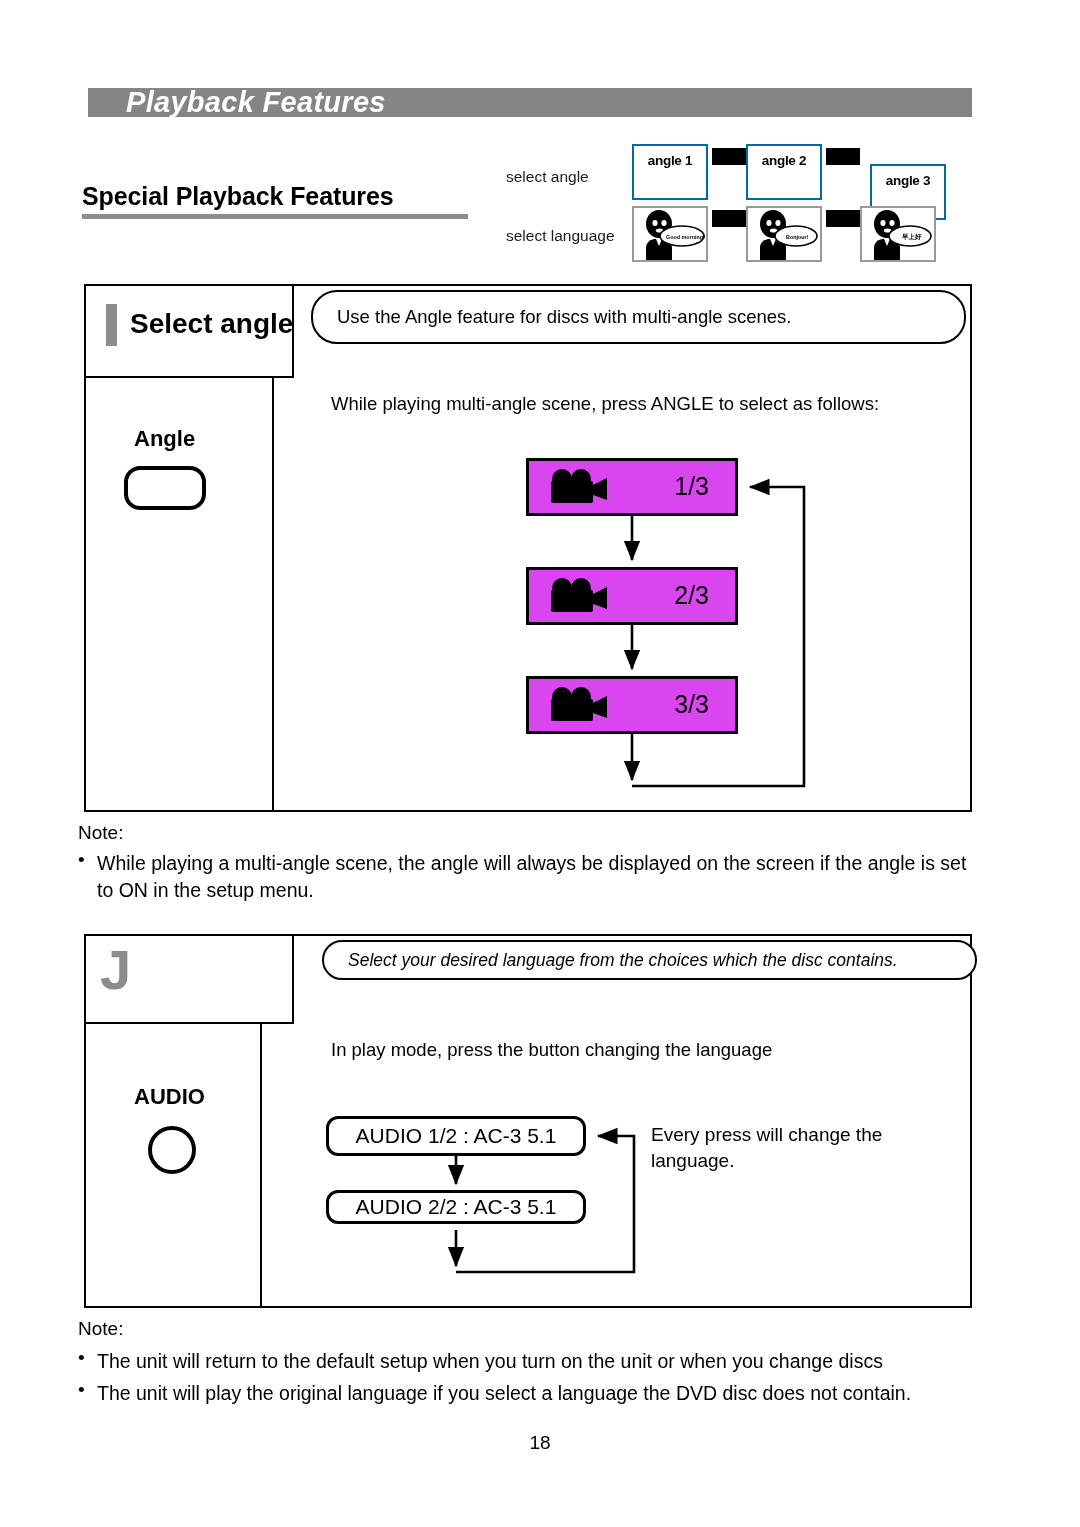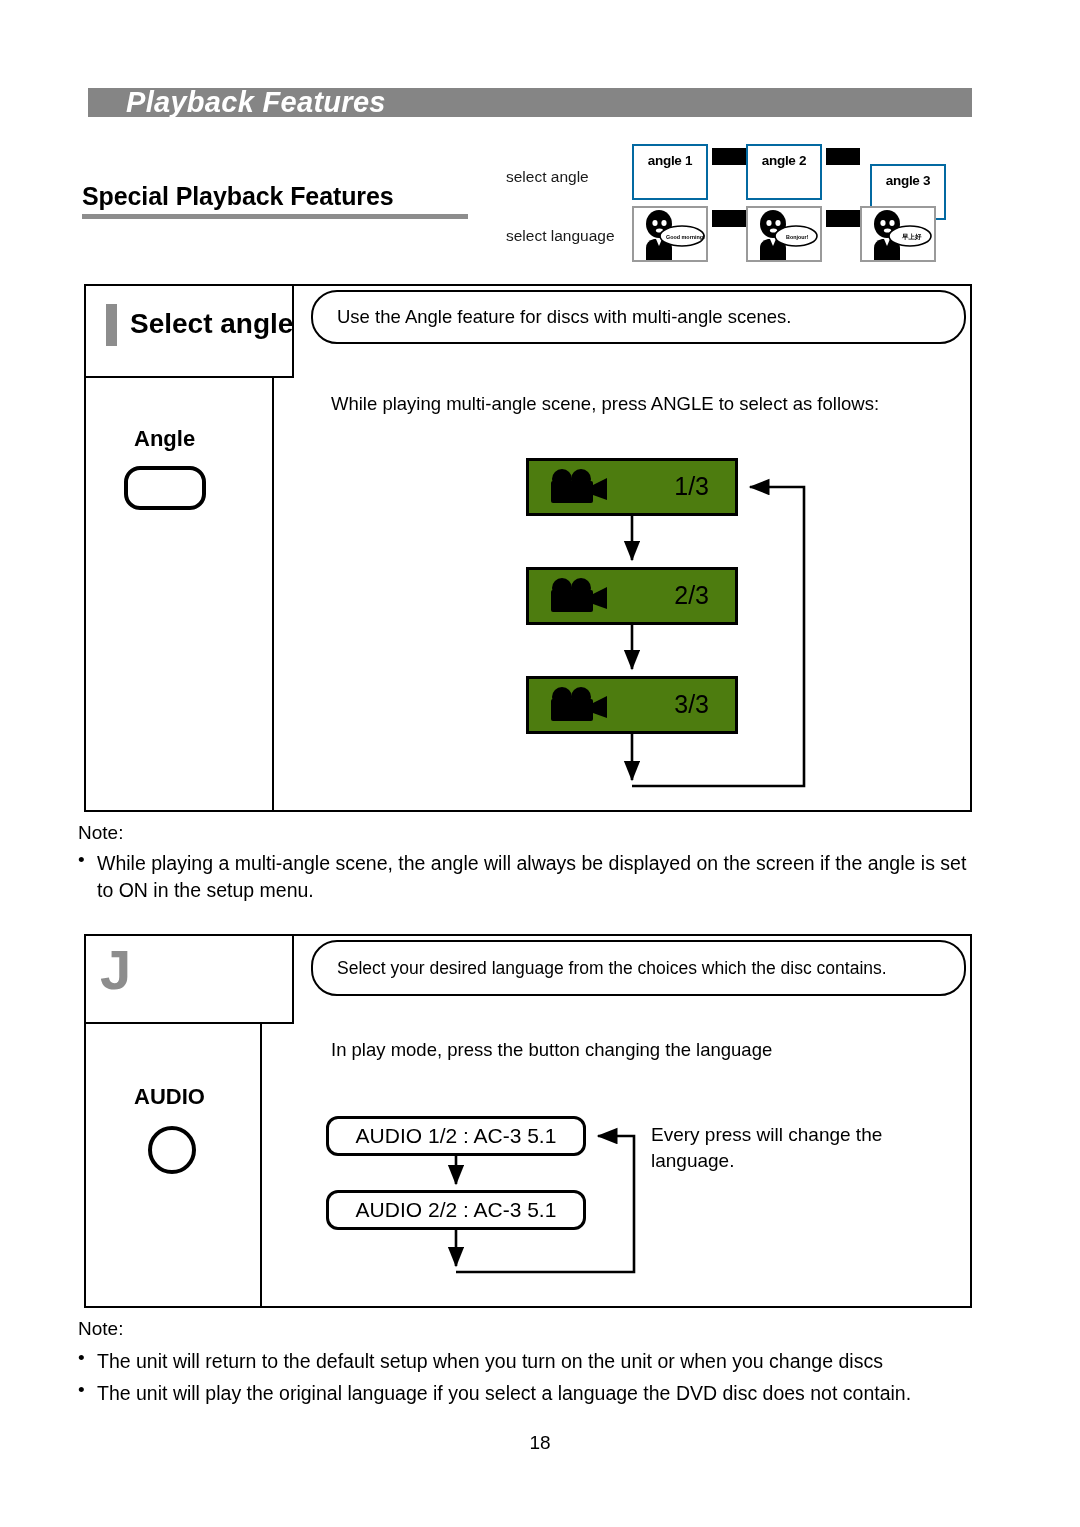--- a/index.html
+++ b/index.html
@@ -220,21 +220,21 @@
     border-radius: 50%;
     box-sizing: border-box;
     background: #ffffff;
   }
 
   
   .flow-box {
     position: absolute;
     border: 3px solid #000000;
     box-sizing: border-box;
-    background: #4d7c0f;
+    background: #d946ef;
   }
   .flow-box .flow-num {
     position: absolute;
     right: 26px;
     top: 50%;
     transform: translateY(-52%);
     font-size: 25px;
   }
   .cam-icon {
     position: absolute;
@@ -472,42 +472,42 @@
     <div class="btn-label" style="left:48px; top:60px;">AUDIO</div>
     <div class="btn-circle" style="left:62px; top:102px; width:48px; height:48px;"></div>
   </div>
 
   <div class="body-instruction" style="left:245px; top:103px;">In play mode, press the button changing the language</div>
 
   <div class="rbox" style="left:240px; top:180px; width:260px; height:40px;">
     <span class="rbox-text">AUDIO 1/2 : AC-3 5.1</span>
   </div>
 
-  <div class="rbox" style="left:240px; top:254px; width:260px; height:40px;">
+  <div class="rbox" style="left:240px; top:254px; width:260px; height:34px;">
     <span class="rbox-text">AUDIO 2/2 : AC-3 5.1</span>
   </div>
 
   <svg class="arrow-svg" style="left:0; top:0; width:888px; height:374px;">
     <defs>
       <marker id="ah2" markerWidth="9" markerHeight="9" refX="7.5" refY="3.2" orient="auto">
         <path d="M0,0 L8,3.2 L0,6.4 z" fill="#000000"></path>
       </marker>
     </defs>
 
     <line x1="370" y1="220" x2="370" y2="248" stroke="#000000" stroke-width="2.6" marker-end="url(#ah2)"></line>
 
     <line x1="370" y1="294" x2="370" y2="330" stroke="#000000" stroke-width="2.6" marker-end="url(#ah2)"></line>
 
     <polyline points="370,336 548,336 548,200 512,200" fill="none" stroke="#000000" stroke-width="2.6" marker-end="url(#ah2)"></polyline>
   </svg>
 
   <div class="side-note" style="left:565px; top:186px;">Every press will change the language.</div>
 </div>
 
-<div class="callout" style="left:311px; top:940px; width:655px; height:56px;">
+<div class="callout" style="left:322px; top:940px; width:655px; height:40px;font-style:italic;">
   <div class="callout-text" style="font-size:17.5px;">Select your desired language from the choices which the disc contains.</div>
 </div>
 
 <div class="note-label" style="left:78px; top:1318px;">Note:</div>
 <div class="note-item" style="left:78px; top:1348px; width:950px;">
   <span class="bullet">•</span>
   <span class="note-text">The unit will return to the default setup when you turn on the unit or when you change discs</span>
 </div>
 <div class="note-item" style="left:78px; top:1380px; width:950px;">
   <span class="bullet">•</span>

